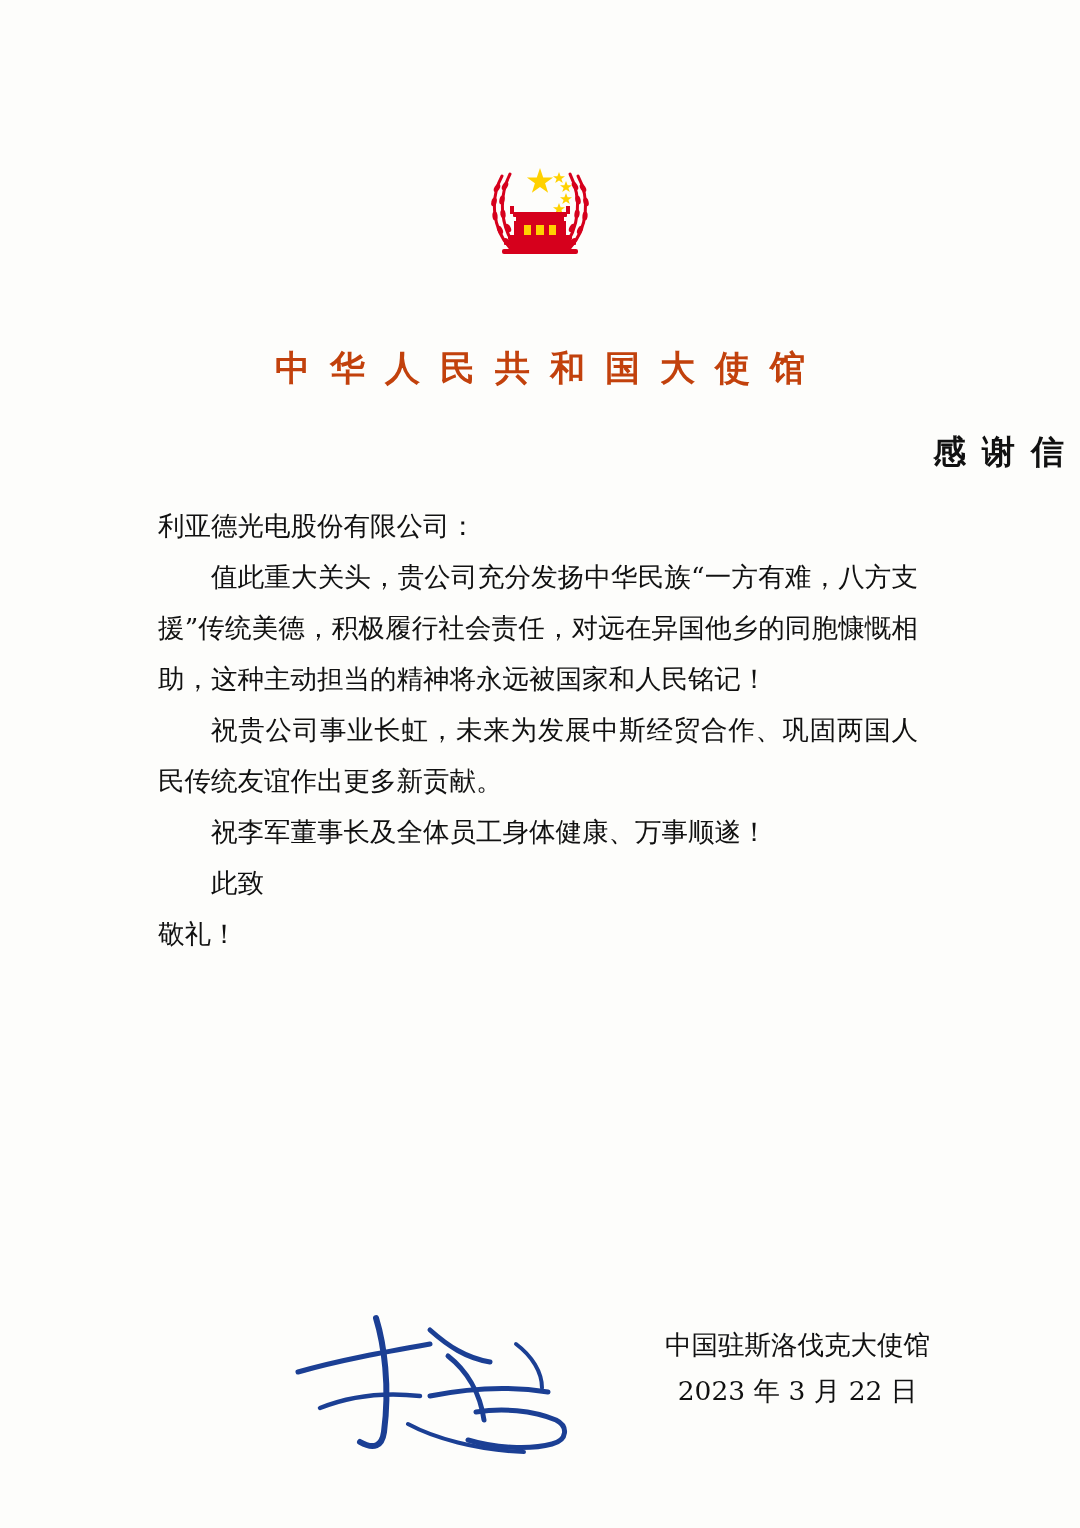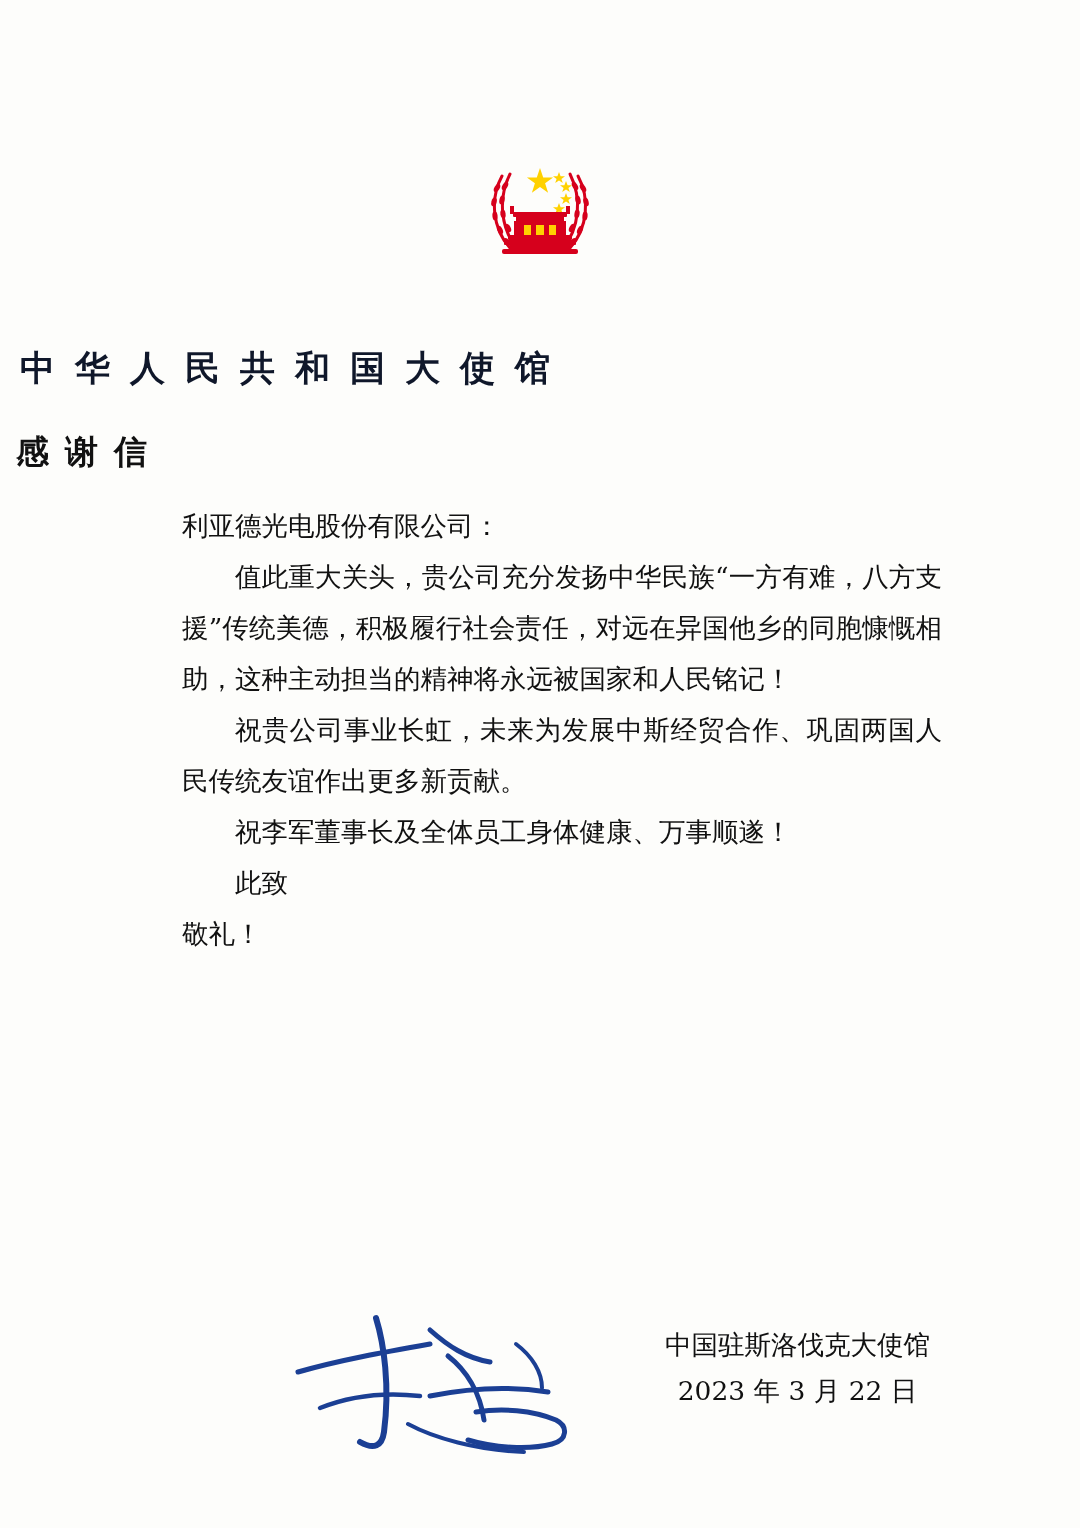--- a/index.html
+++ b/index.html
@@ -37,49 +37,50 @@
     position: relative;
   }
   .emblem svg { display: block; }
 
   
   .embassy-title {
     position: absolute;
     top: 345px;
     left: 0;
     width: 100%;
-    color: #0f172a;
+    text-align: center;
+    color: #c2410c;
     font-size: 35px;
     letter-spacing: 20px;
     text-indent: 20px;
     font-family: "DejaVu Serif", "Liberation Serif", serif;
     font-weight: 600;
     white-space: nowrap;
   }
 
   
   .letter-heading {
     position: absolute;
     top: 430px;
     left: 0;
     width: 100%;
-    text-align: left;
+    text-align: right;
     font-size: 33px;
     font-weight: bold;
     letter-spacing: 16px;
     text-indent: 16px;
     color: #111;
     font-family: "DejaVu Serif", "Liberation Serif", serif;
   }
 
   
   .body-block {
     position: absolute;
     top: 500px;
-    left: 182px;
+    left: 158px;
     width: 760px;
     font-size: 26.5px;
     line-height: 51px;
     color: #111;
     font-family: "DejaVu Serif", "Liberation Serif", serif;
     text-align: justify;
     text-justify: inter-ideograph;
   }
   .salutation {
     margin: 0 0 0 0;

